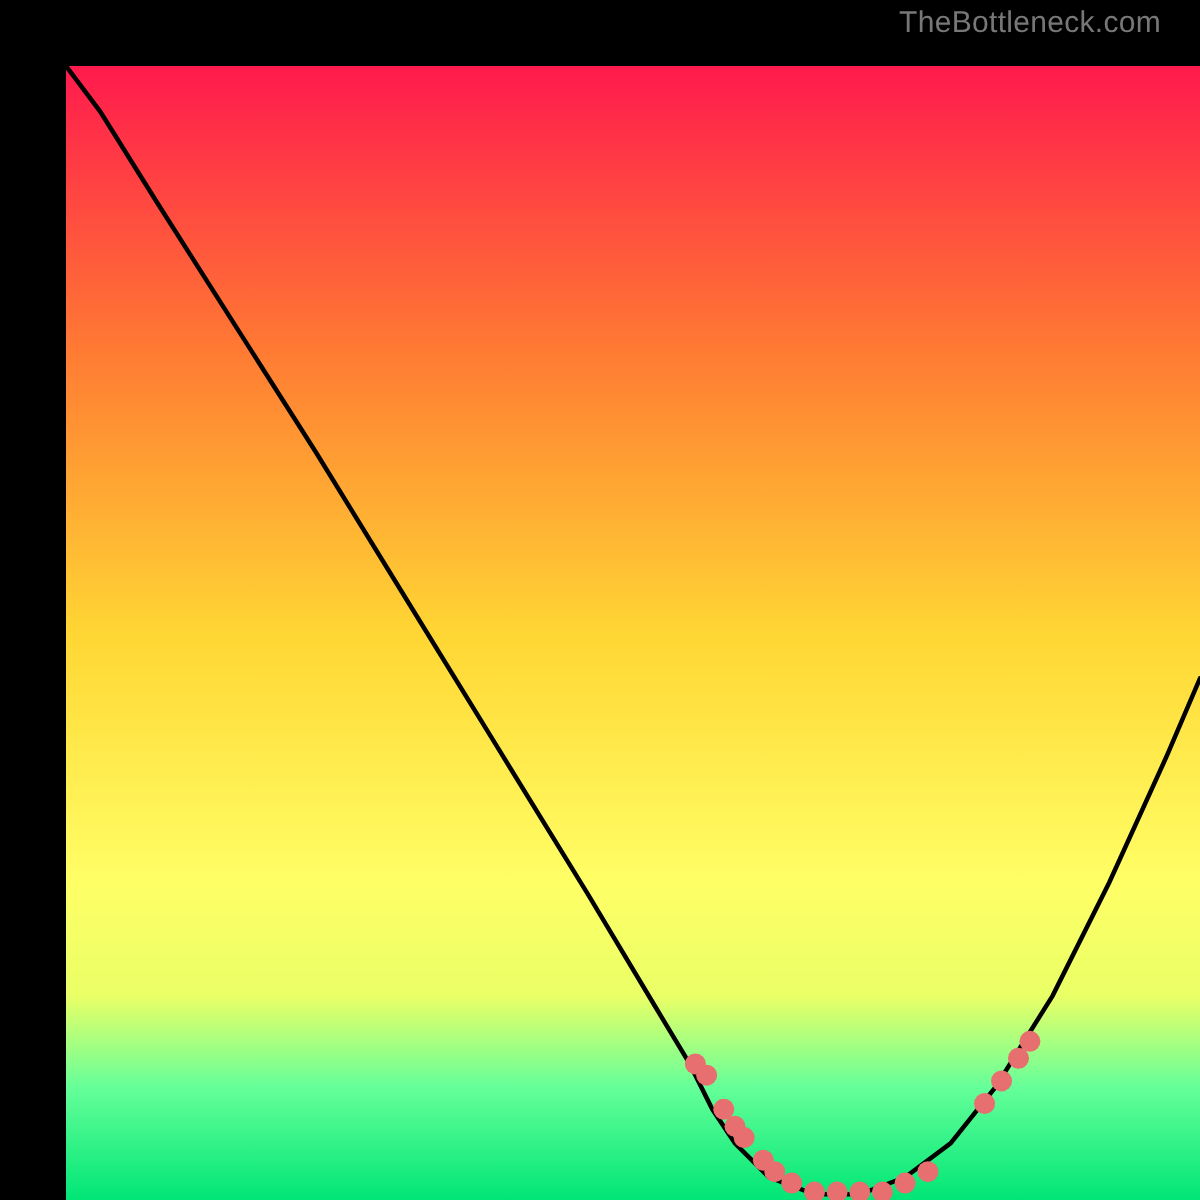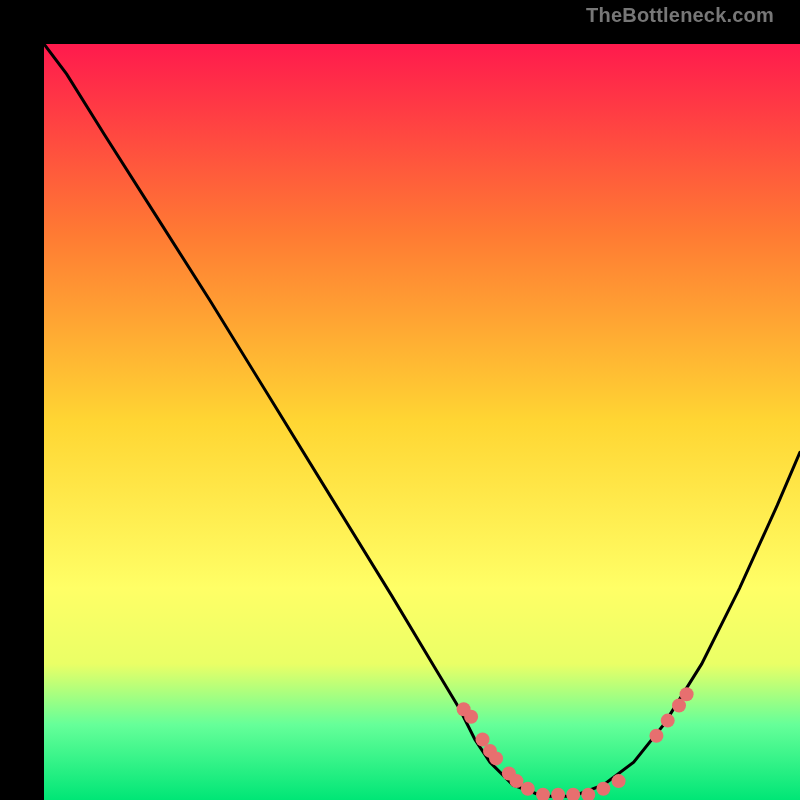--- a/index.html
+++ b/index.html
@@ -18,21 +18,21 @@
     width: 756px;
     height: 756px;
     background: #000;
   }
   .watermark {
     position: absolute;
     top: 4px;
     right: 26px;
     color: #777;
     font-size: 20px;
-    font-weight: 700;
+    font-weight: 400;
     letter-spacing: 0.2px;
     margin-left: 48px;
   }
   svg {
     position: absolute;
     left: 22px;
     top: 22px;
   }
 </style>
 </head>

